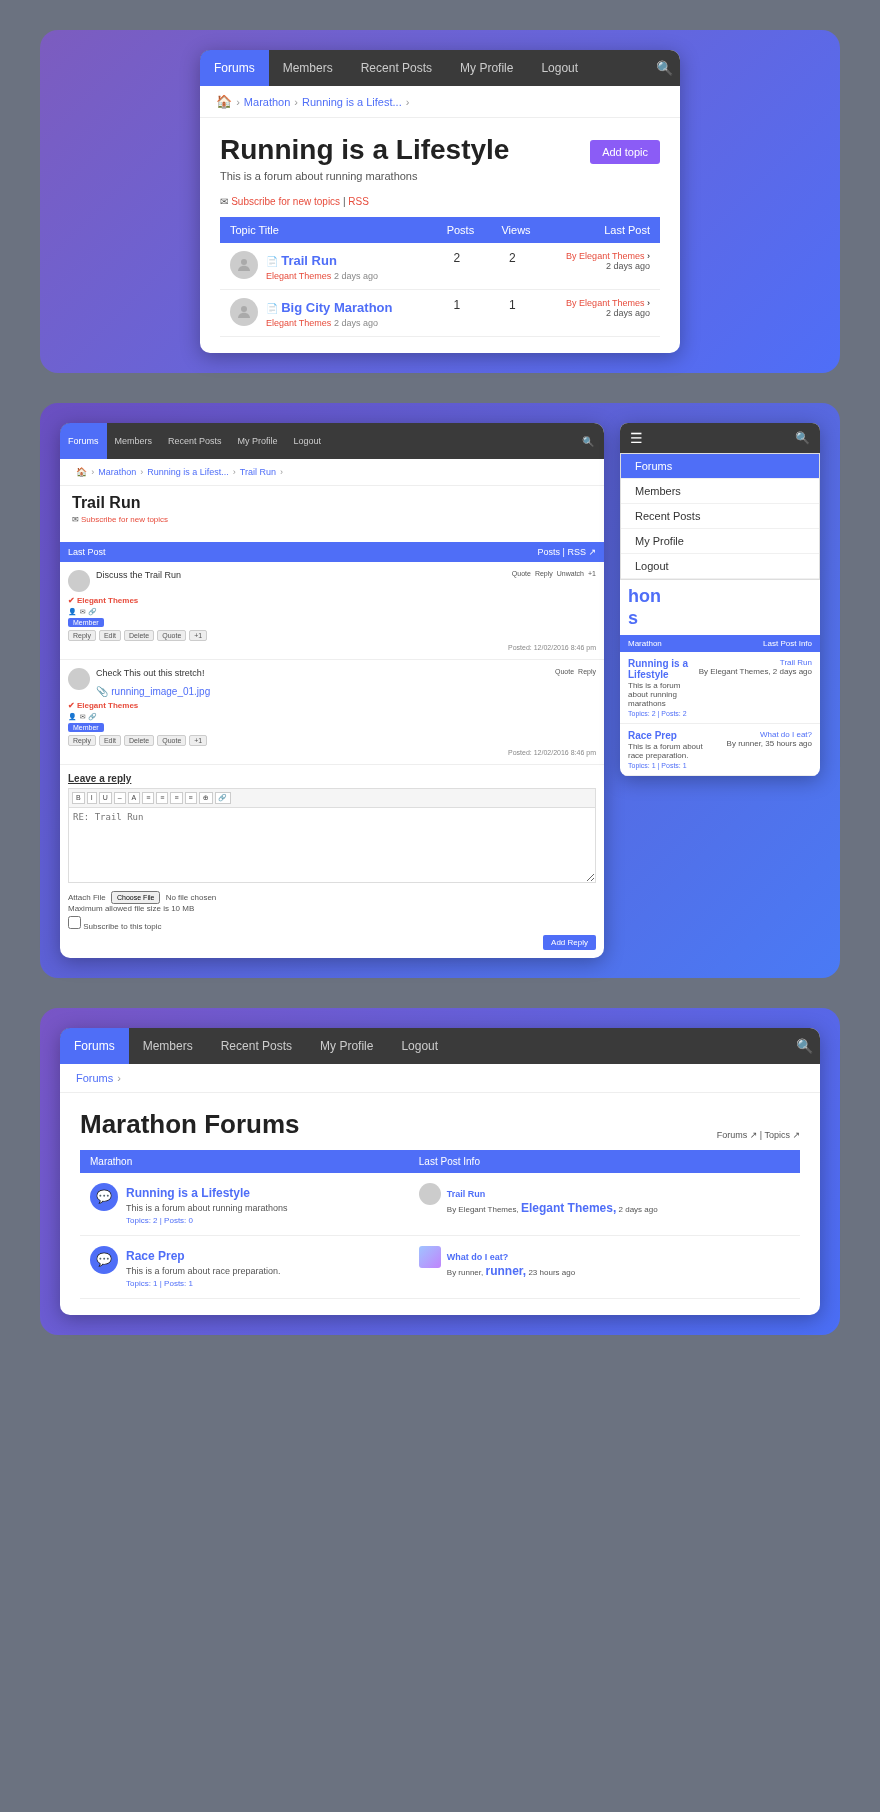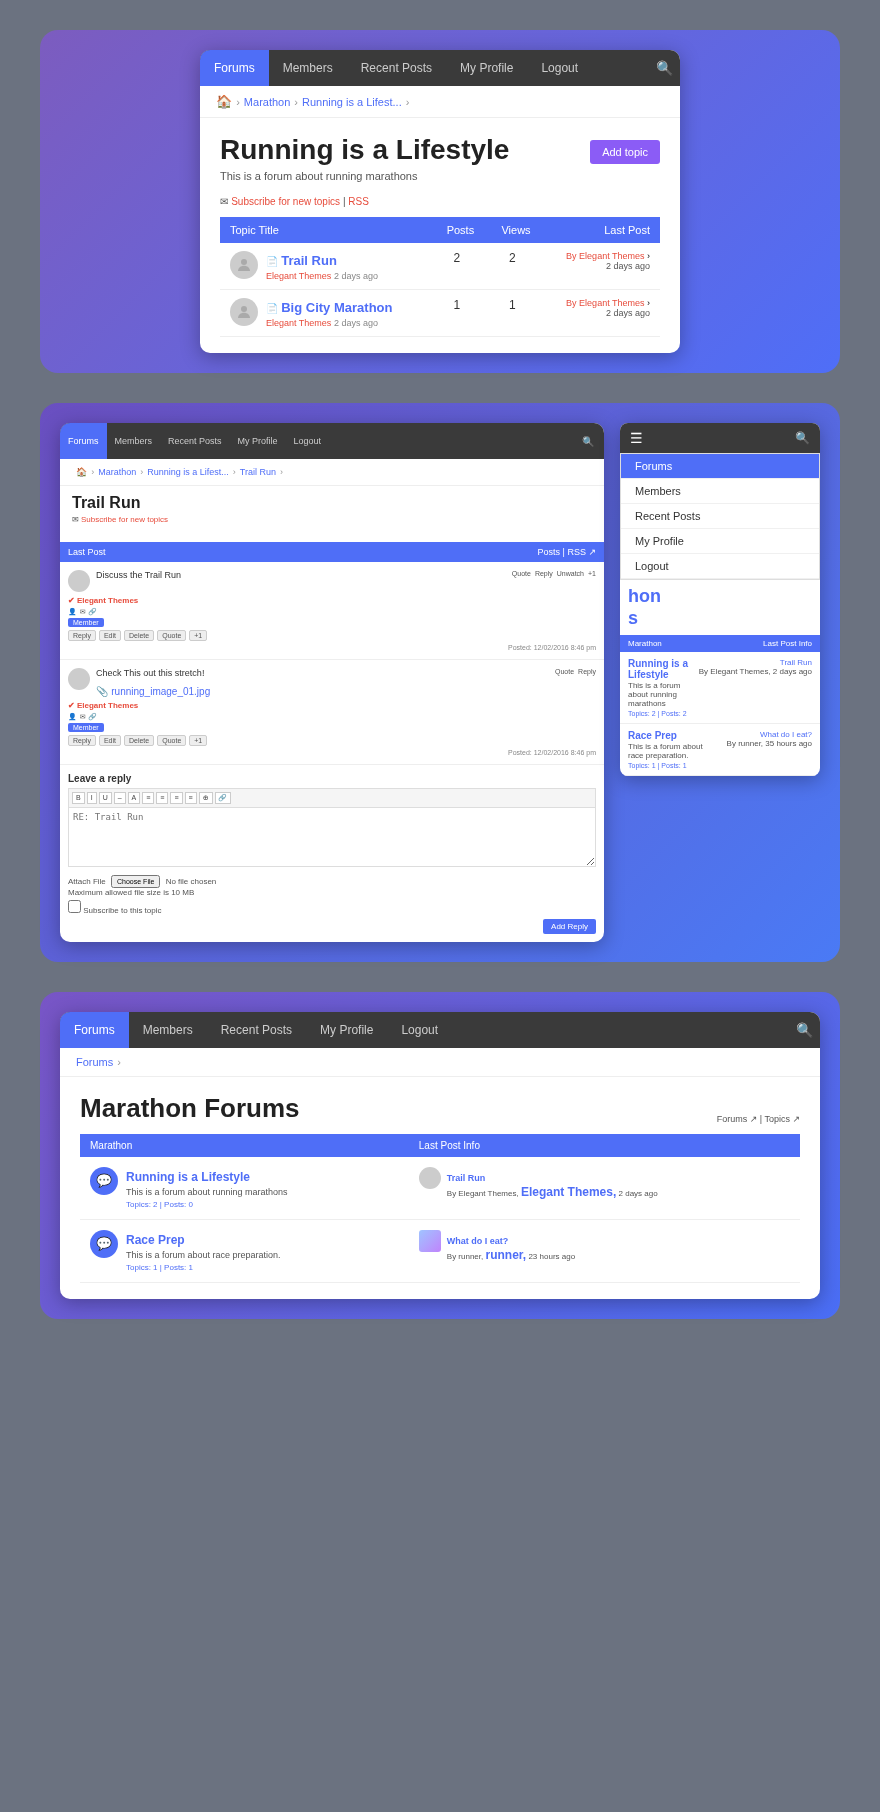--- a/index.html
+++ b/index.html
@@ -191,29 +191,29 @@
     .post-icons-row { display: flex; gap: 3px; margin-top: 3px; }
     .post-icon-btn {
       background: #eee; border: 1px solid #ccc;
       font-size: 7px; padding: 1px 4px; border-radius: 2px; color: #555;
     }
     .post-timestamp { font-size: 7px; color: #888; text-align: right; margin-top: 3px; }
     .post-image-preview {
       font-size: 10px; color: #4f6ef7; margin-top: 4px;
     }
     .reply-section { padding: 8px; }
-    .reply-title { font-size: 10px; font-weight: bold; color: #333; margin-bottom: 4px; }
+    .reply-title { font-size: 10px; font-weight: bold; color: #333; margin-bottom: 4px; text-decoration: underline; }
     .reply-toolbar {
       display: flex; gap: 2px; flex-wrap: wrap;
       padding: 3px; background: #f5f5f5; border: 1px solid #ddd; border-bottom: none;
     }
     .rtool { font-size: 7px; color: #444; padding: 1px 3px; background: #fff; border: 1px solid #ccc; }
     .reply-input {
       width: 100%;
-      height: 60px;
+      height: 76px;
       border: 1px solid #ddd;
       font-size: 9px;
       padding: 4px;
       resize: vertical;
       color: #555;
     }
     .attach-row { font-size: 8px; color: #555; margin-top: 4px; }
     .subscribe-check { font-size: 8px; color: #555; margin-top: 3px; }
     .add-reply-btn {
       background: #4f6ef7; color: #fff; border: none;

